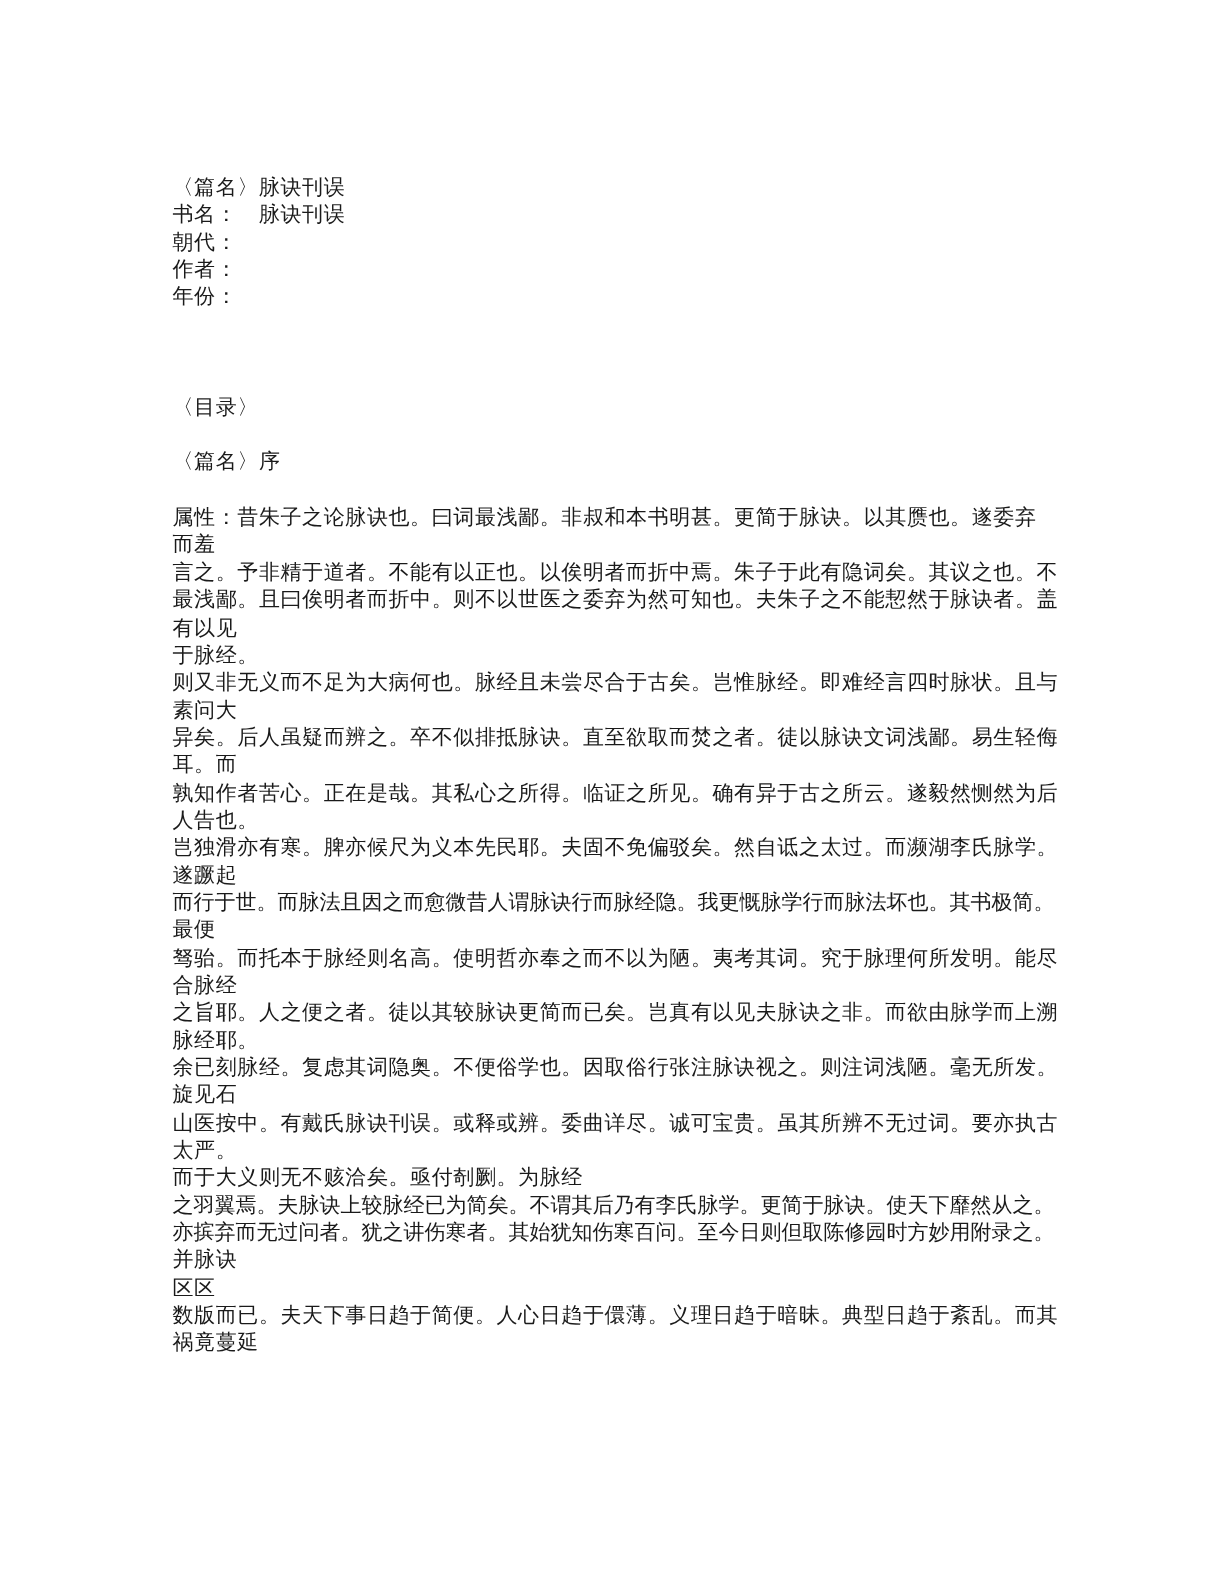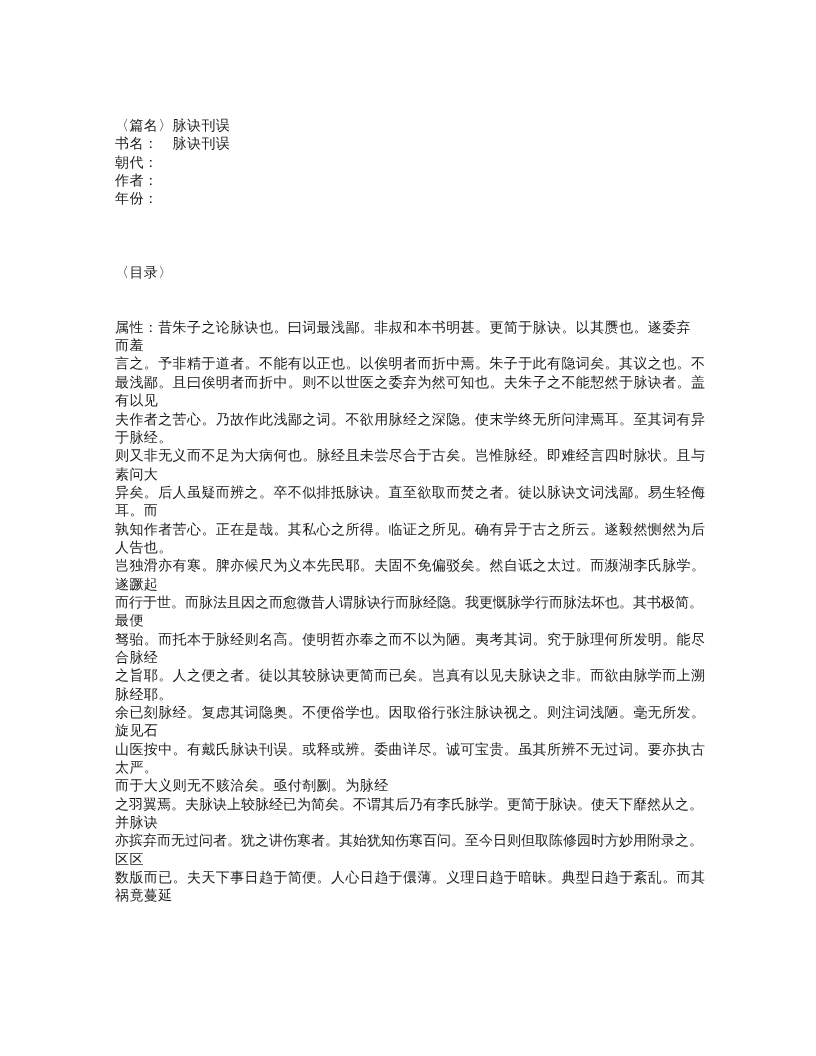--- a/index.html
+++ b/index.html
@@ -30,28 +30,28 @@
 
 <div class="page">
   <div class="line">〈篇名〉脉诀刊误</div>
   <div class="line">书名：　脉诀刊误</div>
   <div class="line">朝代：</div>
   <div class="line">作者：</div>
   <div class="line">年份：</div>
   <div class="blank3"></div>
   <div class="line">〈目录〉</div>
   <div class="blank"></div>
+  <div class="line">〈篇名〉序</div>
   <div class="blank"></div>
   <div>
       <div class="line">属性：昔朱子之论脉诀也。曰词最浅鄙。非叔和本书明甚。更简于脉诀。以其赝也。遂委弃</div>
       <div class="line">而羞</div>
       <div class="line">言之。予非精于道者。不能有以正也。以俟明者而折中焉。朱子于此有隐词矣。其议之也。不</div>
       <div class="line">最浅鄙。且曰俟明者而折中。则不以世医之委弃为然可知也。夫朱子之不能恝然于脉诀者。盖</div>
       <div class="line">有以见</div>
-      <div class="line">夫作者之苦心。乃故作此浅鄙之词。不欲用脉经之深隐。使末学终无所问津焉耳。至其词有异</div>
       <div class="line">于脉经。</div>
       <div class="line">则又非无义而不足为大病何也。脉经且未尝尽合于古矣。岂惟脉经。即难经言四时脉状。且与</div>
       <div class="line">素问大</div>
       <div class="line">异矣。后人虽疑而辨之。卒不似排抵脉诀。直至欲取而焚之者。徒以脉诀文词浅鄙。易生轻侮</div>
       <div class="line">耳。而</div>
       <div class="line">孰知作者苦心。正在是哉。其私心之所得。临证之所见。确有异于古之所云。遂毅然恻然为后</div>
       <div class="line">人告也。</div>
       <div class="line">岂独滑亦有寒。脾亦候尺为义本先民耶。夫固不免偏驳矣。然自诋之太过。而濒湖李氏脉学。</div>
       <div class="line">遂蹶起</div>
       <div class="line tight">而行于世。而脉法且因之而愈微昔人谓脉诀行而脉经隐。我更慨脉学行而脉法坏也。其书极简。</div>
@@ -59,19 +59,19 @@
       <div class="line">驽骀。而托本于脉经则名高。使明哲亦奉之而不以为陋。夷考其词。究于脉理何所发明。能尽</div>
       <div class="line">合脉经</div>
       <div class="line">之旨耶。人之便之者。徒以其较脉诀更简而已矣。岂真有以见夫脉诀之非。而欲由脉学而上溯</div>
       <div class="line">脉经耶。</div>
       <div class="line">余已刻脉经。复虑其词隐奥。不便俗学也。因取俗行张注脉诀视之。则注词浅陋。毫无所发。</div>
       <div class="line">旋见石</div>
       <div class="line">山医按中。有戴氏脉诀刊误。或释或辨。委曲详尽。诚可宝贵。虽其所辨不无过词。要亦执古</div>
       <div class="line">太严。</div>
       <div class="line">而于大义则无不赅洽矣。亟付剞劂。为脉经</div>
       <div class="line tight">之羽翼焉。夫脉诀上较脉经已为简矣。不谓其后乃有李氏脉学。更简于脉诀。使天下靡然从之。</div>
+      <div class="line tight">亦摈弃而无过问者。犹之讲伤寒者。其始犹知伤寒百问。至今日则但取陈修园时方妙用附录之。</div>
       <div class="line">并脉诀</div>
-      <div class="line tight">亦摈弃而无过问者。犹之讲伤寒者。其始犹知伤寒百问。至今日则但取陈修园时方妙用附录之。</div>
       <div class="line">区区</div>
       <div class="line">数版而已。夫天下事日趋于简便。人心日趋于儇薄。义理日趋于暗昧。典型日趋于紊乱。而其</div>
       <div class="line">祸竟蔓延</div>
     </div>
 </div>
 
 </body></html>

